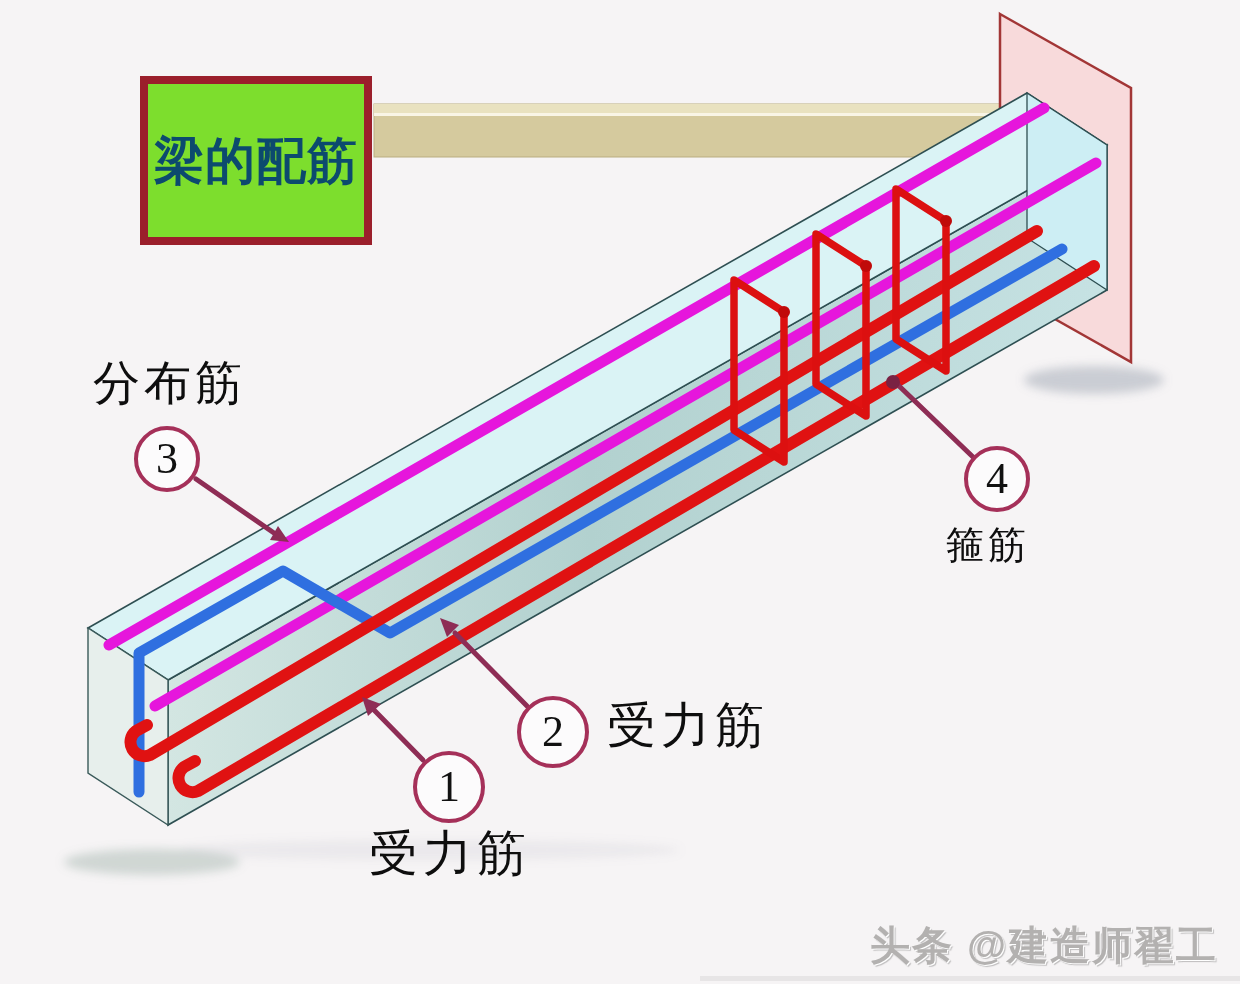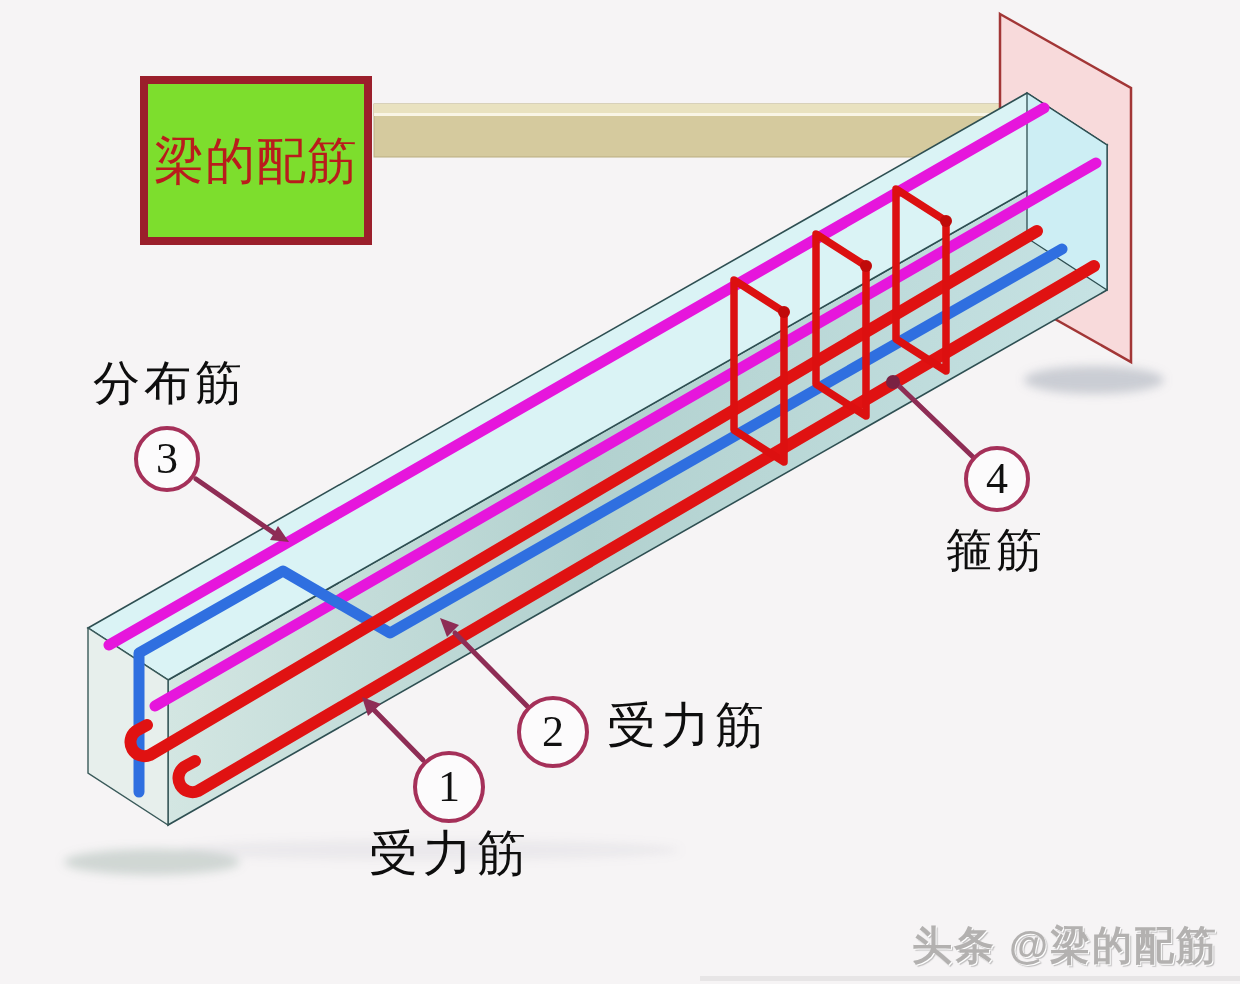--- a/index.html
+++ b/index.html
@@ -9,30 +9,30 @@
     font-family:"Liberation Serif","DejaVu Serif",serif;
   }
   .stage svg{position:absolute;left:0;top:0;}
   .title-box{
     position:absolute;left:140px;top:76px;width:232px;height:169px;
     box-sizing:border-box;border:8px solid #9b1f2b;background:#7dde2d;
     display:flex;flex-direction:column;align-items:center;justify-content:center;
     z-index:3;
   }
   .title-box .tl{
-    font-size:50px;font-weight:normal;color:#b91c1c;line-height:72px;
+    font-size:50px;font-weight:bold;color:#0c4a6e;line-height:72px;
     letter-spacing:1px;white-space:nowrap;
   }
   .lbl{
     position:absolute;font-weight:normal;color:#0e0e0e;white-space:nowrap;z-index:4;
   }
   #lbl-dist{left:93px;top:352px;font-size:47px;letter-spacing:4px;}
   #lbl-main1{left:369px;top:821px;font-size:49px;letter-spacing:5px;}
   #lbl-main2{left:607px;top:693px;font-size:49px;letter-spacing:5px;}
-  #lbl-stirrup{left:946px;top:520px;font-size:46px;letter-spacing:4px;}
+  #lbl-stirrup{left:946px;top:520px;font-size:38px;letter-spacing:4px;}
   .circ{
     position:absolute;box-sizing:border-box;border:4px solid #a53059;border-radius:50%;
     background:rgba(253,252,253,0.85);display:flex;align-items:center;justify-content:center;
     color:#111;z-index:4;
   }
   .circ span{font-size:44px;line-height:1;}
   #c3{left:134px;top:426px;width:66px;height:66px;}
   #c1{left:413px;top:751px;width:72px;height:72px;}
   #c2{left:517px;top:696px;width:72px;height:72px;}
   #c4{left:964px;top:446px;width:66px;height:66px;}
@@ -138,15 +138,15 @@
   <div class="circ" id="c1">
     <span>1</span>
   </div>
   <div class="circ" id="c2">
     <span>2</span>
   </div>
   <div class="circ" id="c4">
     <span>4</span>
   </div>
 
-  <div class="watermark">头条 @梁的配筋</div>
+  <div class="watermark">头条 @建造师翟工</div>
   <div class="bottom-band"></div>
 </div>
 
 </body></html>

